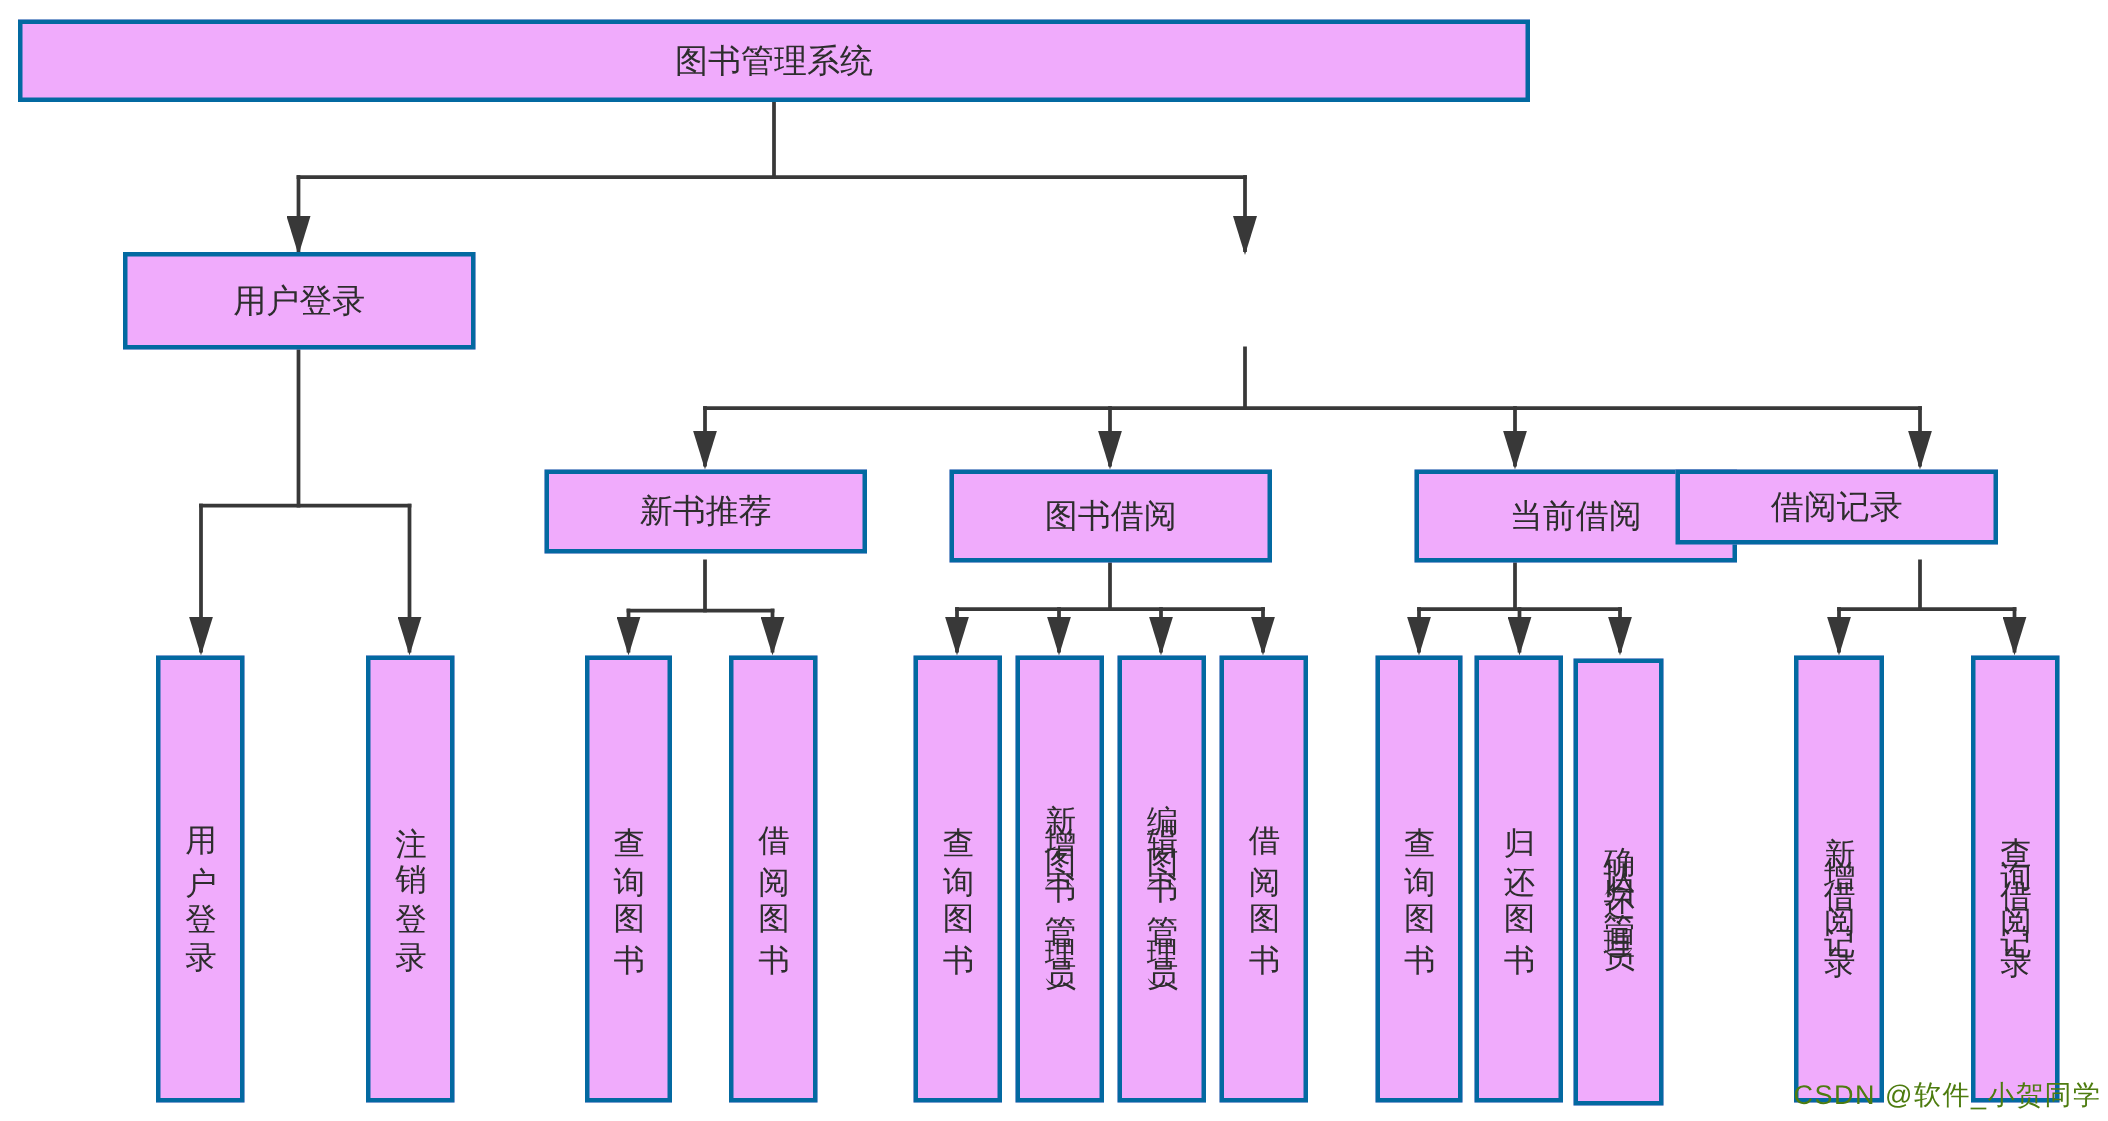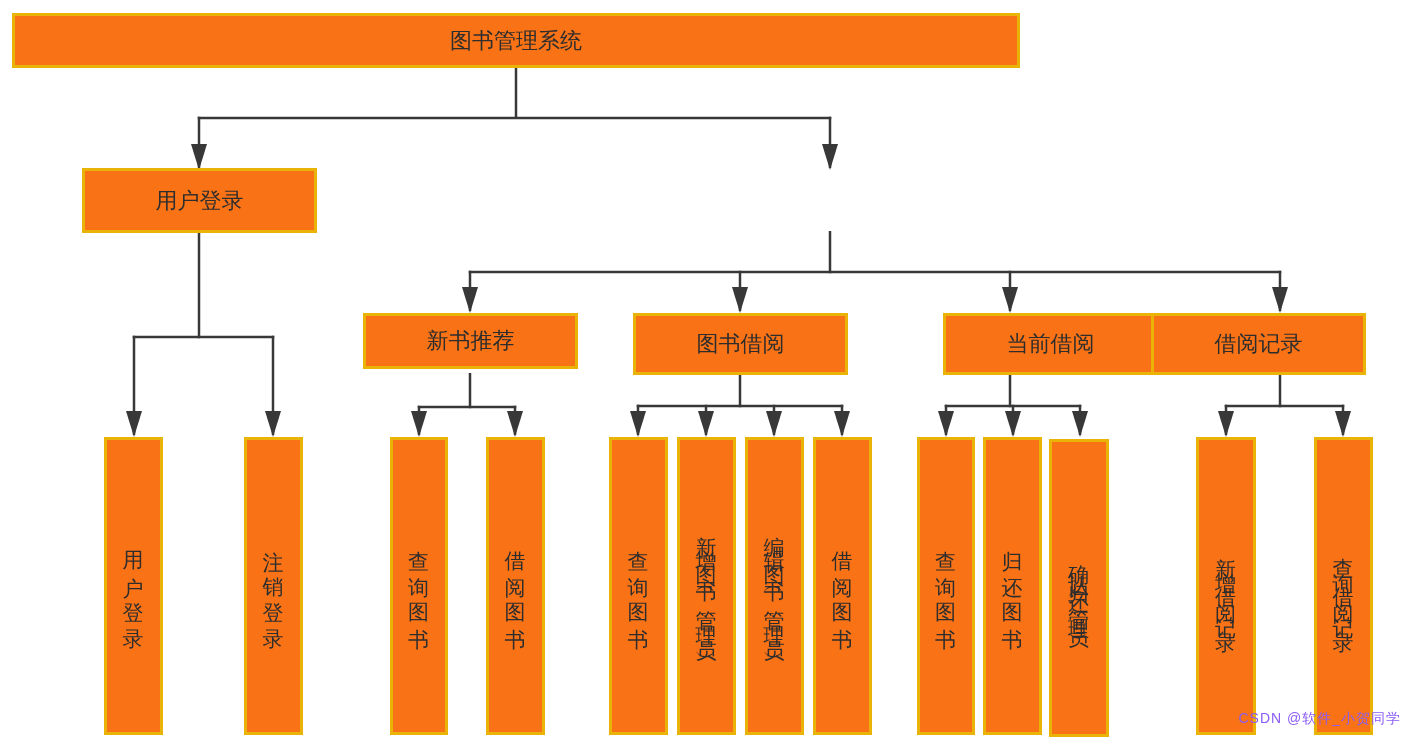--- a/index.html
+++ b/index.html
@@ -2,35 +2,35 @@
 <html><head>
 <meta charset="utf-8">
 <style>
   html,body{margin:0;padding:0;background:#ffffff;}
   .canvas{
     position:relative;width:1405px;height:747px;background:#ffffff;overflow:hidden;
     font-family:"Liberation Sans","DejaVu Sans",sans-serif;
   }
   .wires{position:absolute;left:0;top:0;width:1405px;height:747px;}
   .box{
-    position:absolute;box-sizing:border-box;background:#f97316;
-    border:3px solid #eab308;color:#2d2d2d;
+    position:absolute;box-sizing:border-box;background:#f0abfc;
+    border:3px solid #0369a1;color:#2d2d2d;
     display:flex;align-items:center;justify-content:center;
     font-size:22px;line-height:1;white-space:nowrap;
   }
   .v .vt{
     writing-mode:vertical-rl;text-orientation:mixed;line-height:1;
     font-size:21px;white-space:nowrap;
   }
   .ls-wide{letter-spacing:26px;}
   .ls-mid{letter-spacing:15px;}
   .ls-tight{letter-spacing:9px;}
   .watermark{
-    position:absolute;right:4px;bottom:19px;z-index:5;
-    font-size:14px;color:#8b5cf6;letter-spacing:1px;
+    position:absolute;right:4px;bottom:5px;z-index:5;
+    font-size:18px;color:#4d7c0f;letter-spacing:1px;
   }
 </style>
 </head>
 <body>
 
 <div class="canvas">
 
   <svg class="wires" viewBox="0 0 1405 747" xmlns="http://www.w3.org/2000/svg">
     <defs>
       <marker id="ah" markerUnits="userSpaceOnUse" markerWidth="26" markerHeight="16" refX="24" refY="8" orient="auto">
@@ -81,21 +81,21 @@
     </g>
   </svg>
 
   <div class="box h" style="left:12px;top:13px;width:1008px;height:55px">图书管理系统</div>
 
   <div class="box h" style="left:82px;top:168px;width:235px;height:65px">用户登录</div>
 
   <div class="box h" style="left:363px;top:313px;width:215px;height:56px">新书推荐</div>
   <div class="box h" style="left:633px;top:313px;width:215px;height:62px">图书借阅</div>
   <div class="box h" style="left:943px;top:313px;width:215px;height:62px">当前借阅</div>
-  <div class="box h" style="left:1151px;top:313px;width:215px;height:62px">借阅记录</div>
+  <div class="box h" style="left:1117px;top:313px;width:215px;height:50px">借阅记录</div>
 
   <div class="box v" style="left:104px;top:437px;width:59px;height:298px">
     <span class="vt ls-wide">用户登录</span>
   </div>
   <div class="box v" style="left:244px;top:437px;width:59px;height:298px">
     <span class="vt ls-wide">注销登录</span>
   </div>
 
   <div class="box v" style="left:390px;top:437px;width:58px;height:298px">
     <span class="vt ls-wide">查询图书</span>

